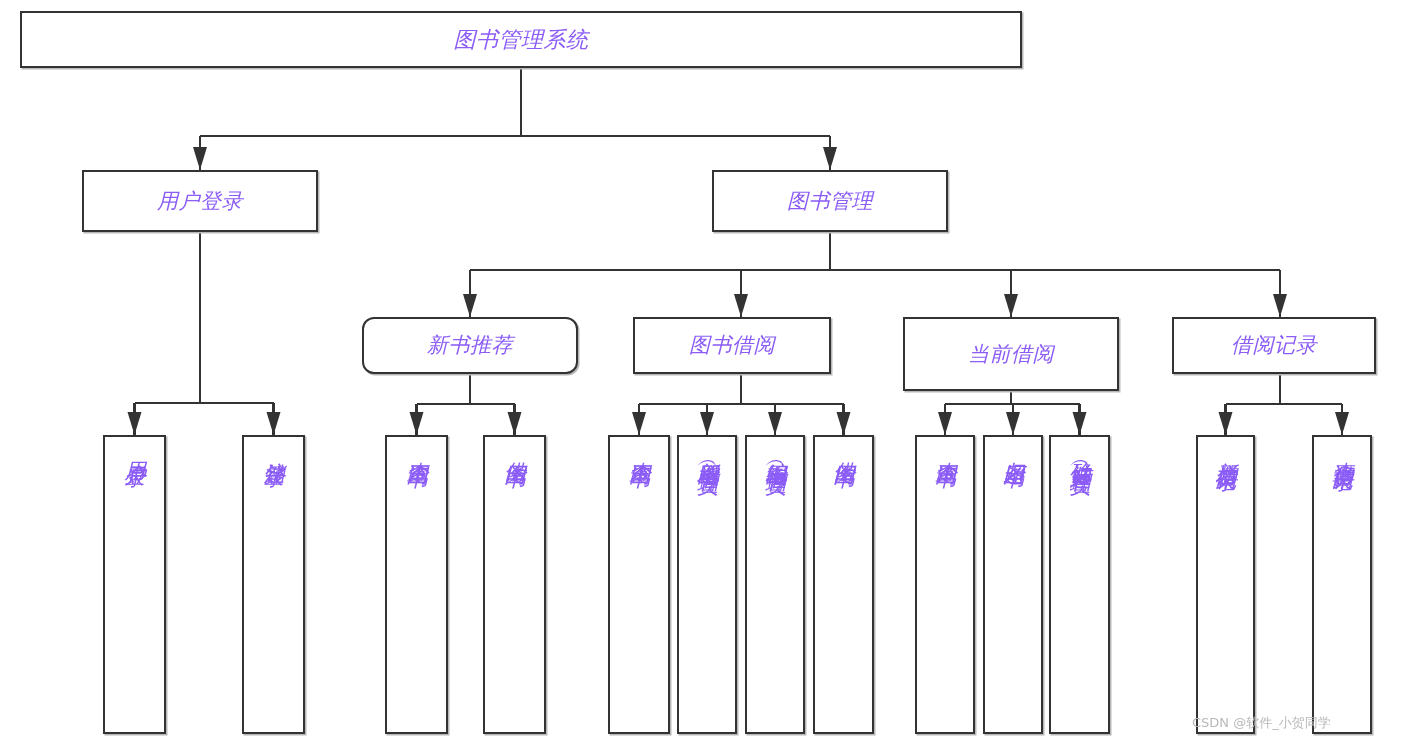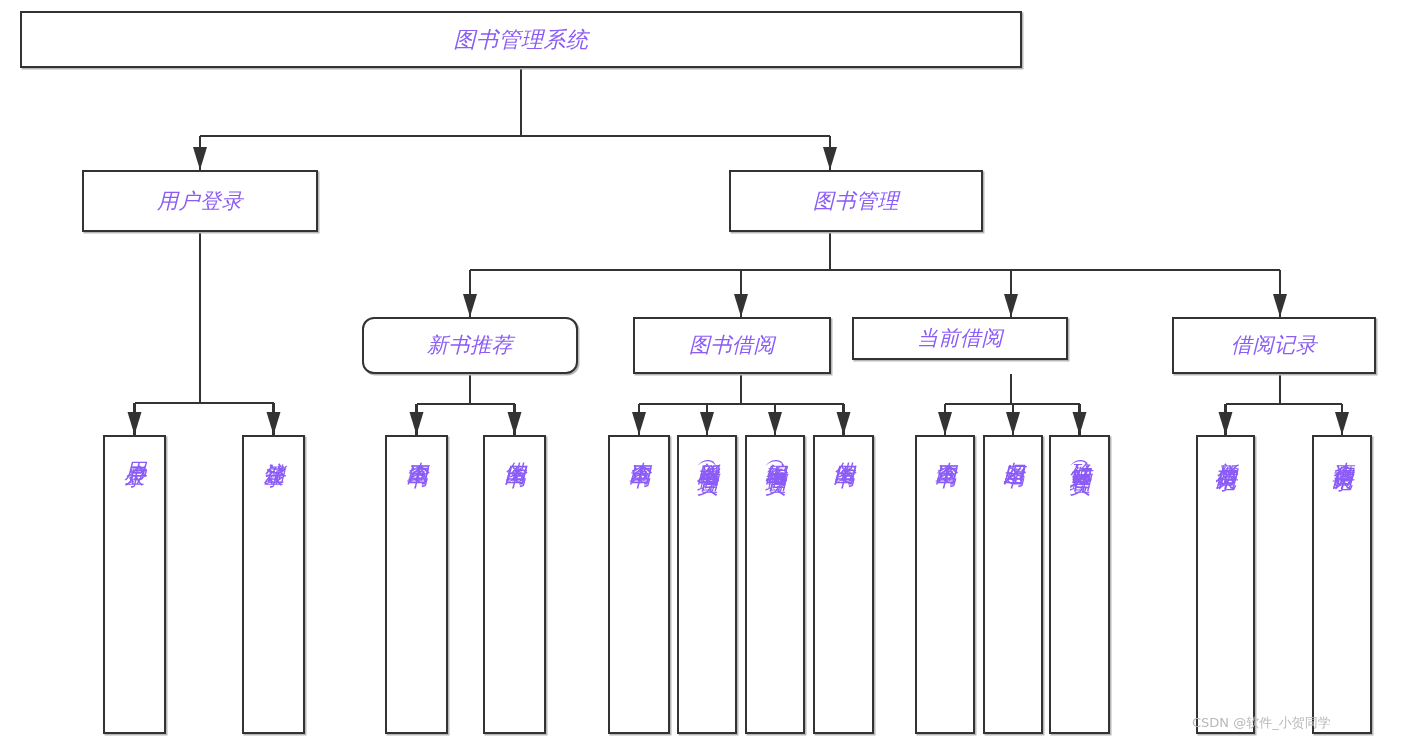--- a/index.html
+++ b/index.html
@@ -131,30 +131,30 @@
       <line x1="1342" y1="404" x2="1342" y2="435" stroke="#333333" stroke-width="2.5" shape-rendering="crispEdges"></line>
       <polygon points="1335,412 1349,412 1342,435" fill="#333333"></polygon>
     </svg>
   <div id="nodes">
       <div class="node horizontal root" style="left: 20px; top: 11px; width: 1002px; height: 57px;">
         <span class="node-label">图书管理系统</span>
       </div>
       <div class="node horizontal" style="left: 82px; top: 170px; width: 236px; height: 62px;">
         <span class="node-label">用户登录</span>
       </div>
-      <div class="node horizontal" style="left: 712px; top: 170px; width: 254px; height: 62px; margin-left: 17px;">
+      <div class="node horizontal" style="left: 712px; top: 170px; width: 236px; height: 62px;">
         <span class="node-label">图书管理</span>
       </div>
       <div class="node horizontal" style="left: 362px; top: 317px; width: 216px; height: 57px; border-radius: 12px;">
         <span class="node-label">新书推荐</span>
       </div>
       <div class="node horizontal" style="left: 633px; top: 317px; width: 198px; height: 57px;">
         <span class="node-label">图书借阅</span>
       </div>
-      <div class="node horizontal" style="left: 852px; top: 317px; width: 216px; height: 43px;">
+      <div class="node horizontal" style="left: 903px; top: 317px; width: 216px; height: 74px;">
         <span class="node-label">当前借阅</span>
       </div>
       <div class="node horizontal" style="left: 1172px; top: 317px; width: 204px; height: 57px;">
         <span class="node-label">借阅记录</span>
       </div>
       <div class="node vertical" style="left: 103px; top: 435px; width: 63px; height: 299px;">
         <span class="node-label">用户登录</span>
       </div>
       <div class="node vertical" style="left: 242px; top: 435px; width: 63px; height: 299px;">
         <span class="node-label">注销登录</span>

